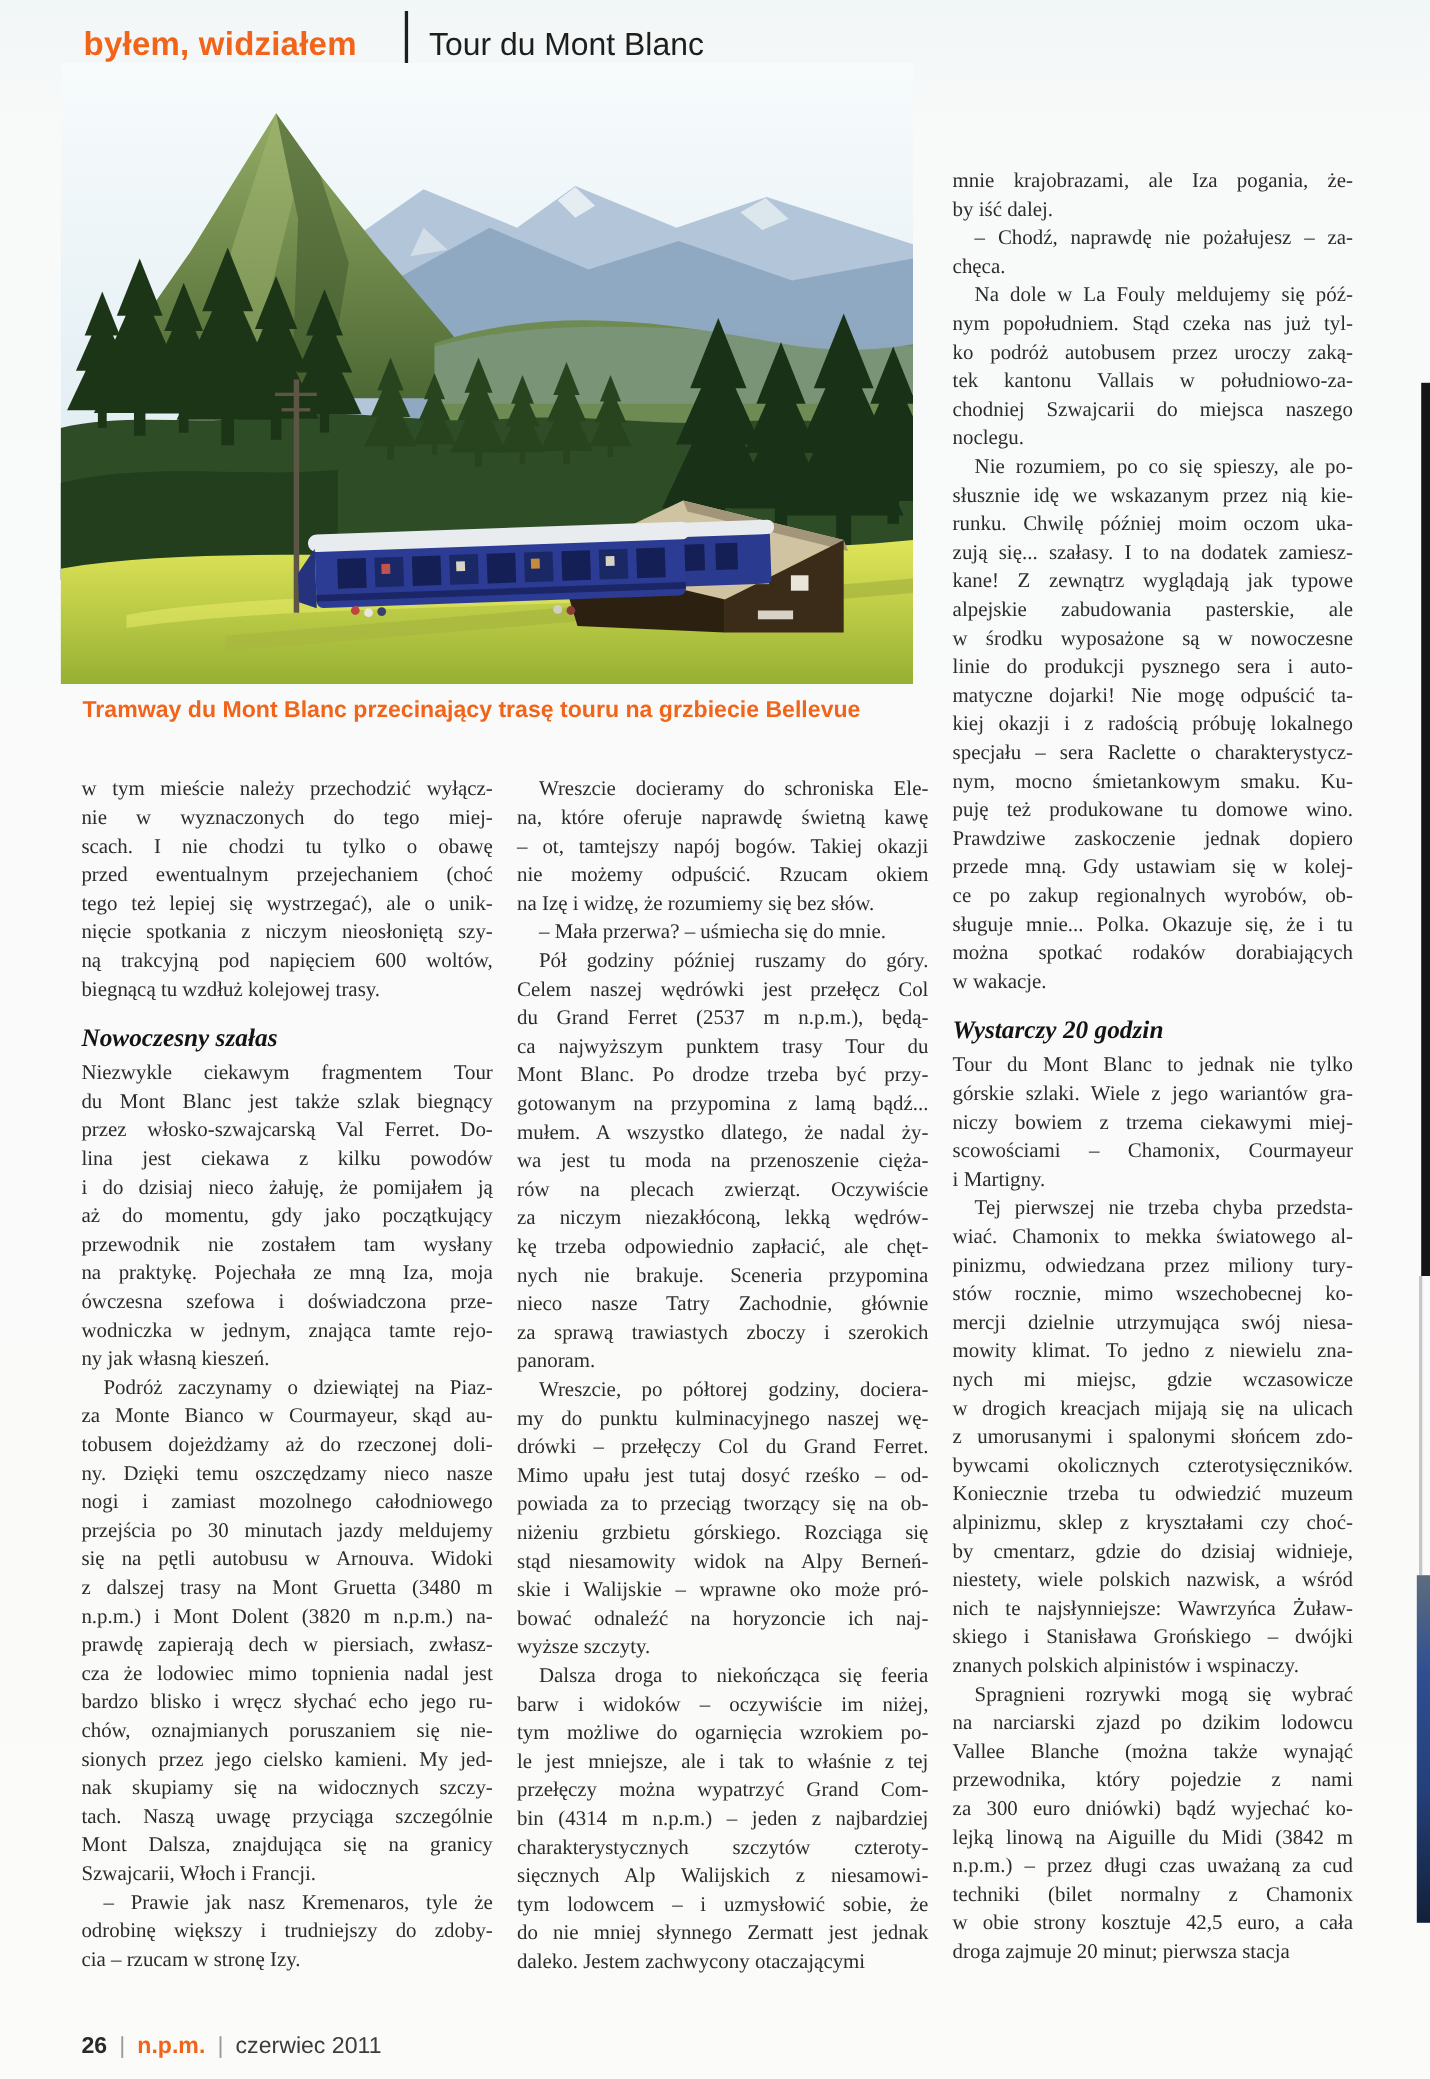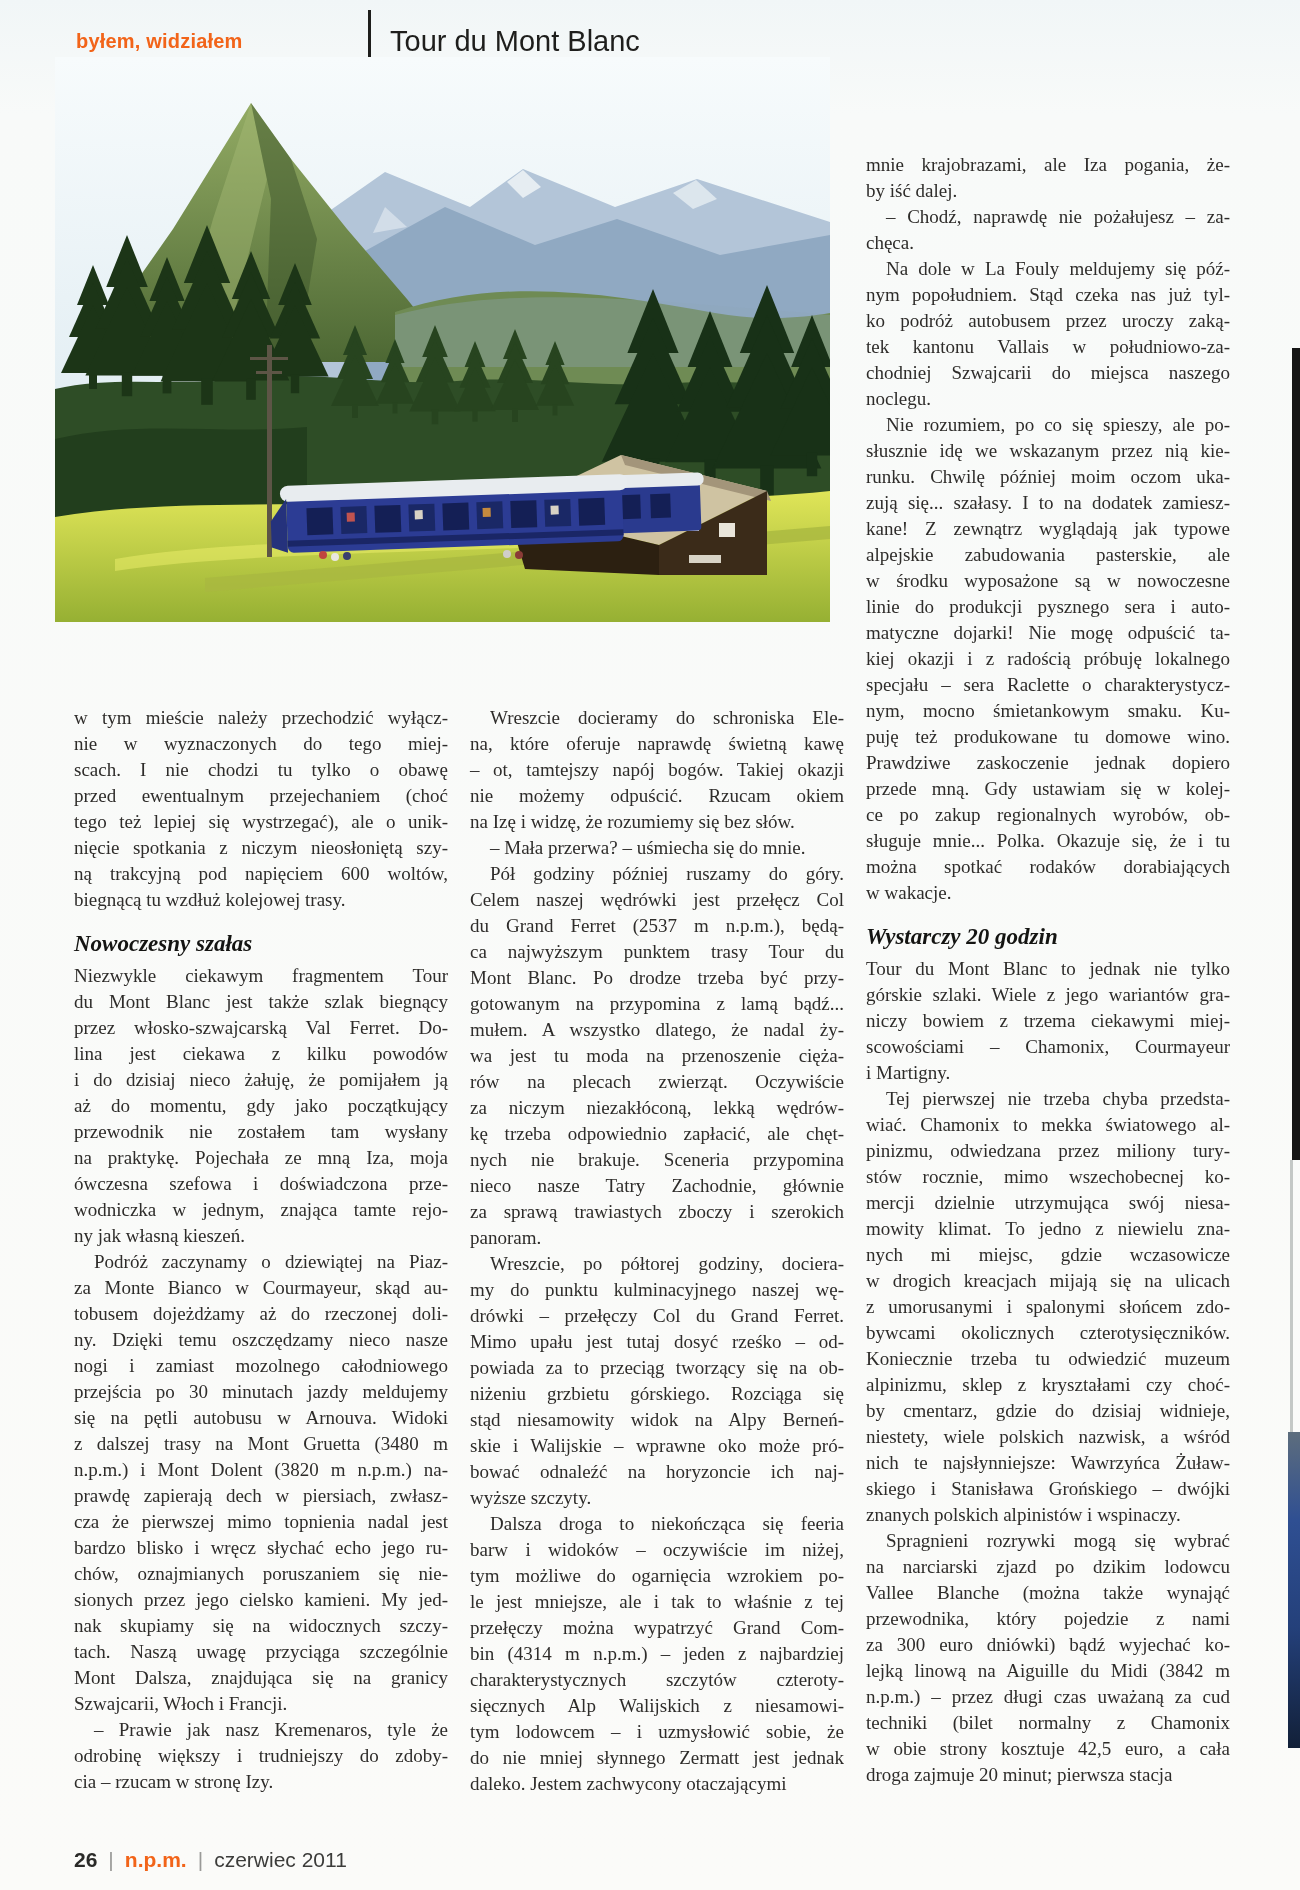--- a/index.html
+++ b/index.html
@@ -10,21 +10,21 @@
     background:linear-gradient(180deg,#f1f6f7 0%,#f8faf9 6%,#fbfbf9 100%);
     overflow:hidden;
     font-family:"Liberation Serif", serif;
     color:var(--body-ink);
   }
 
   
   .masthead-label {
     position:absolute; left:76px; top:24px;
     font-family:"Liberation Sans", sans-serif; font-weight:bold;
-    font-size:20px; line-height:34px; color:var(--accent); letter-spacing:.2px;
+    font-size:30px; line-height:34px; color:var(--accent); letter-spacing:.2px;
   }
   .masthead-divider {
     position:absolute; left:368px; top:10px; width:3px; height:58px; background:#1e1e1c;
   }
   .masthead-title {
     position:absolute; left:390px; top:24px;
     font-family:"Liberation Sans", sans-serif; font-weight:normal;
     font-size:29px; line-height:34px; color:#1e1e1c;
   }
 
@@ -196,20 +196,21 @@
         </g>
         <circle cx="268" cy="498" r="4" fill="#c0453f"></circle>
         <circle cx="280" cy="500" r="4" fill="#e8e6e0"></circle>
         <circle cx="292" cy="499" r="4" fill="#39406e"></circle>
         <circle cx="452" cy="497" r="4" fill="#d0cec8"></circle>
         <circle cx="464" cy="498" r="4" fill="#8a3b37"></circle>
       </g>
     </svg>
   </div>
 
+  <div class="photo-caption">Tramway du Mont Blanc przecinający trasę touru na grzbiecie Bellevue</div>
 
   <div id="article-columns">
       <div class="col col1">
         <div class="para">
           <div class="line">w tym mieście należy przechodzić wyłącz-</div>
           <div class="line">nie w wyznaczonych do tego miej-</div>
           <div class="line">scach. I nie chodzi tu tylko o obawę</div>
           <div class="line">przed ewentualnym przejechaniem (choć</div>
           <div class="line">tego też lepiej się wystrzegać), ale o unik-</div>
           <div class="line">nięcie spotkania z niczym nieosłoniętą szy-</div>
@@ -234,21 +235,21 @@
           <div class="line">Podróż zaczynamy o dziewiątej na Piaz-</div>
           <div class="line">za Monte Bianco w Courmayeur, skąd au-</div>
           <div class="line">tobusem dojeżdżamy aż do rzeczonej doli-</div>
           <div class="line">ny. Dzięki temu oszczędzamy nieco nasze</div>
           <div class="line">nogi i zamiast mozolnego całodniowego</div>
           <div class="line">przejścia po 30 minutach jazdy meldujemy</div>
           <div class="line">się na pętli autobusu w Arnouva. Widoki</div>
           <div class="line">z dalszej trasy na Mont Gruetta (3480 m</div>
           <div class="line">n.p.m.) i Mont Dolent (3820 m n.p.m.) na-</div>
           <div class="line">prawdę zapierają dech w piersiach, zwłasz-</div>
-          <div class="line">cza że pierwszej mimo topnienia nadal jest</div>
+          <div class="line">cza że lodowiec mimo topnienia nadal jest</div>
           <div class="line">bardzo blisko i wręcz słychać echo jego ru-</div>
           <div class="line">chów, oznajmianych poruszaniem się nie-</div>
           <div class="line">sionych przez jego cielsko kamieni. My jed-</div>
           <div class="line">nak skupiamy się na widocznych szczy-</div>
           <div class="line">tach. Naszą uwagę przyciąga szczególnie</div>
           <div class="line">Mont Dalsza, znajdująca się na granicy</div>
           <div class="line last">Szwajcarii, Włoch i Francji.</div>
         </div>
         <div class="para indent">
           <div class="line">– Prawie jak nasz Kremenaros, tyle że</div>

